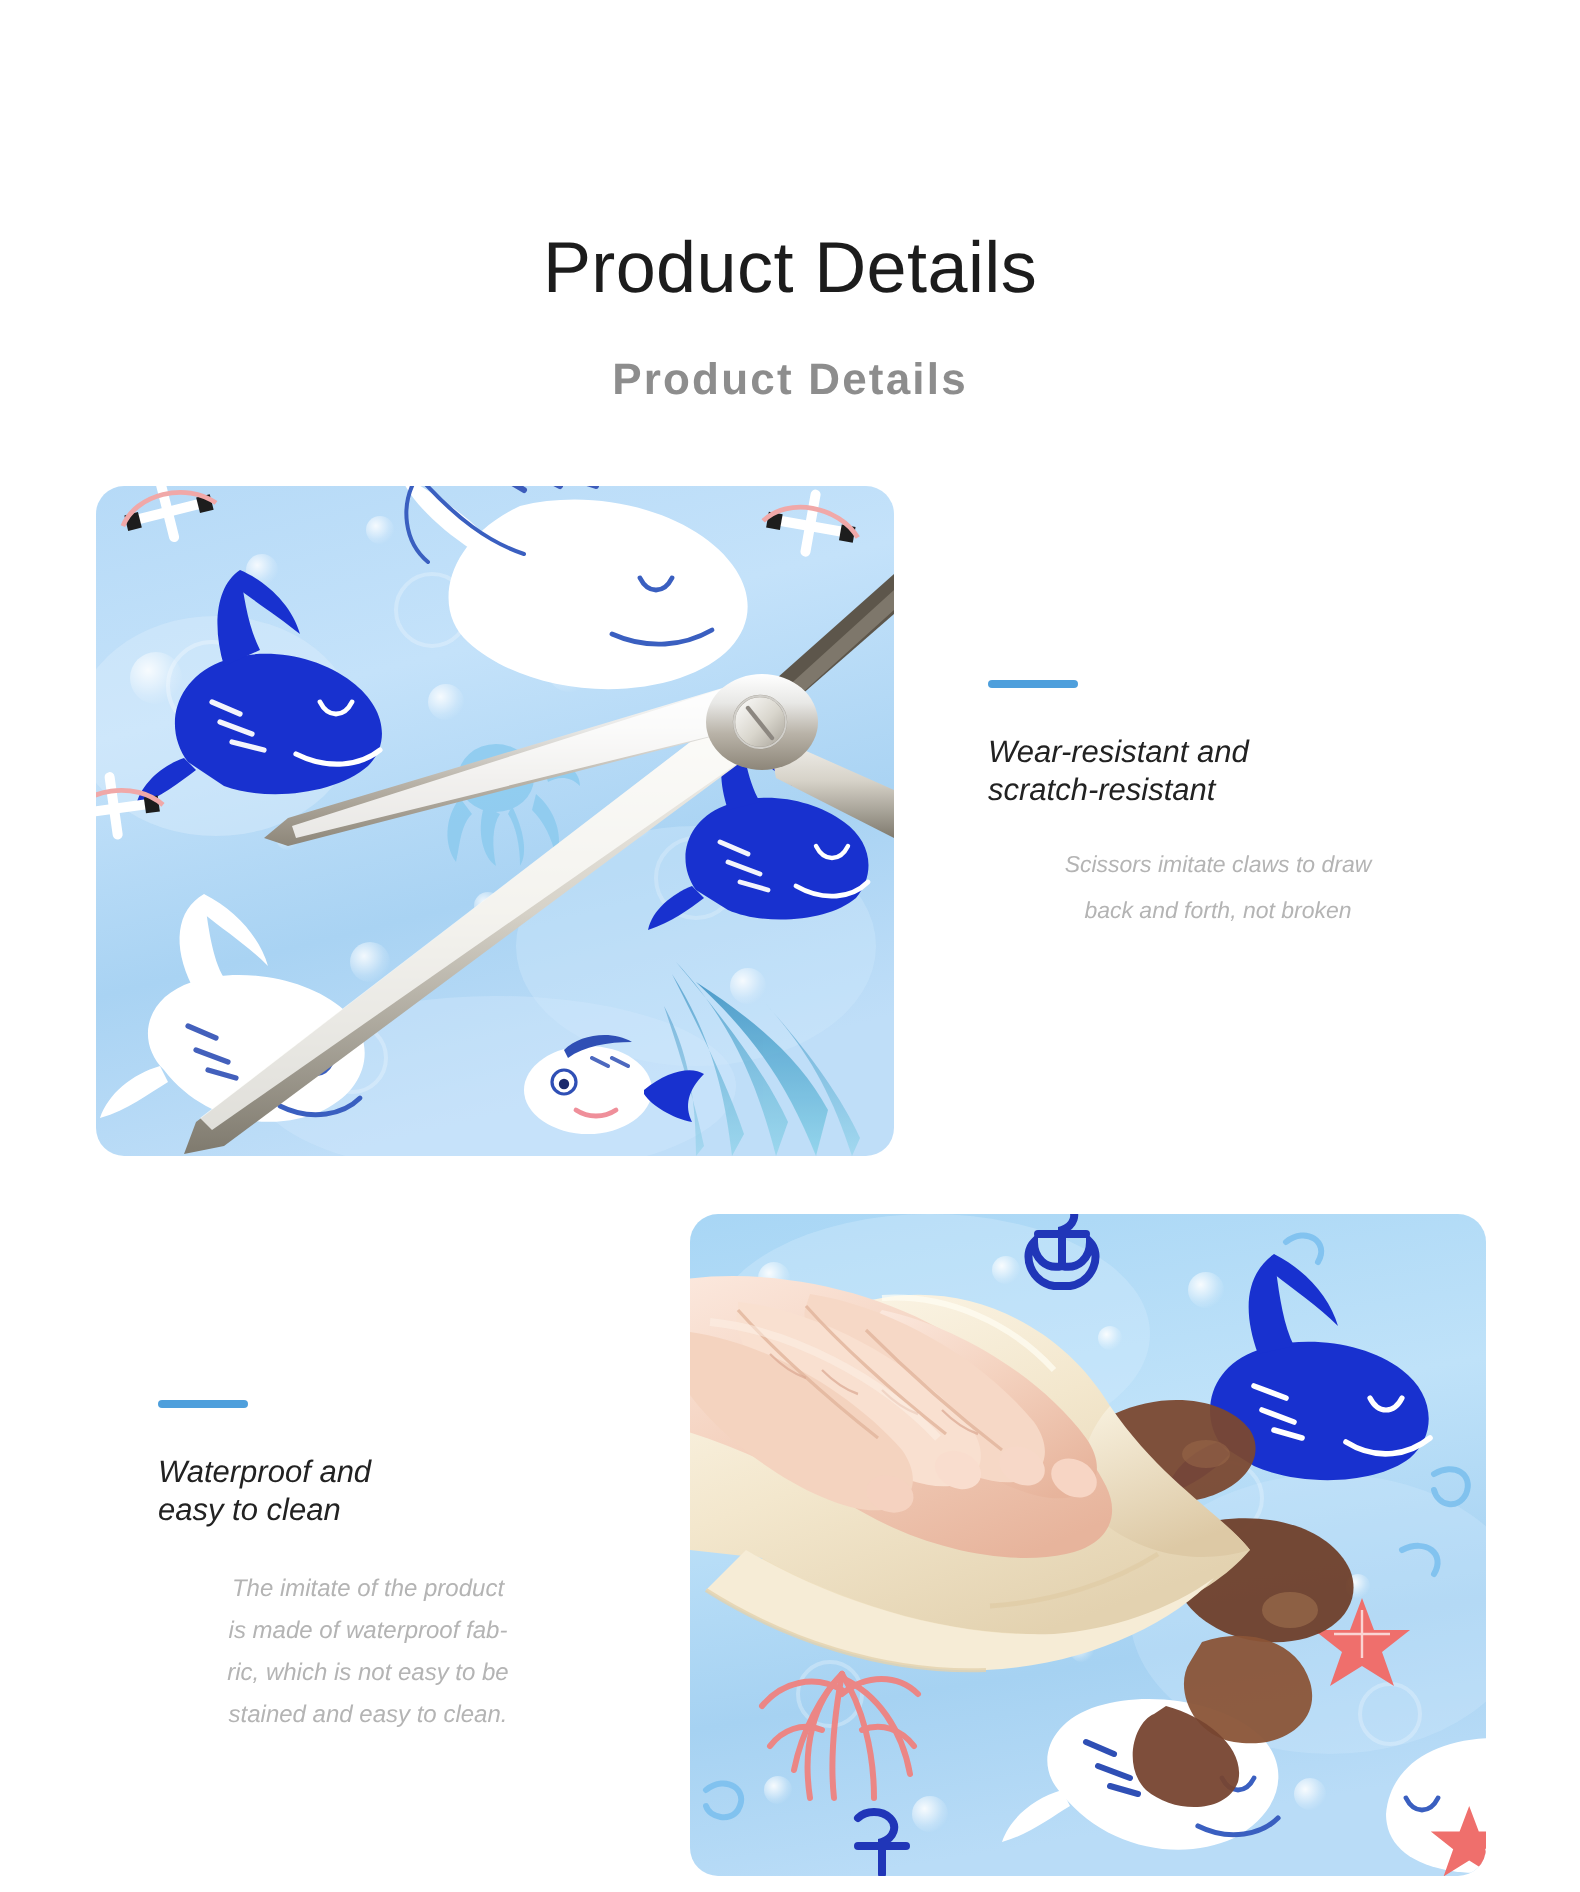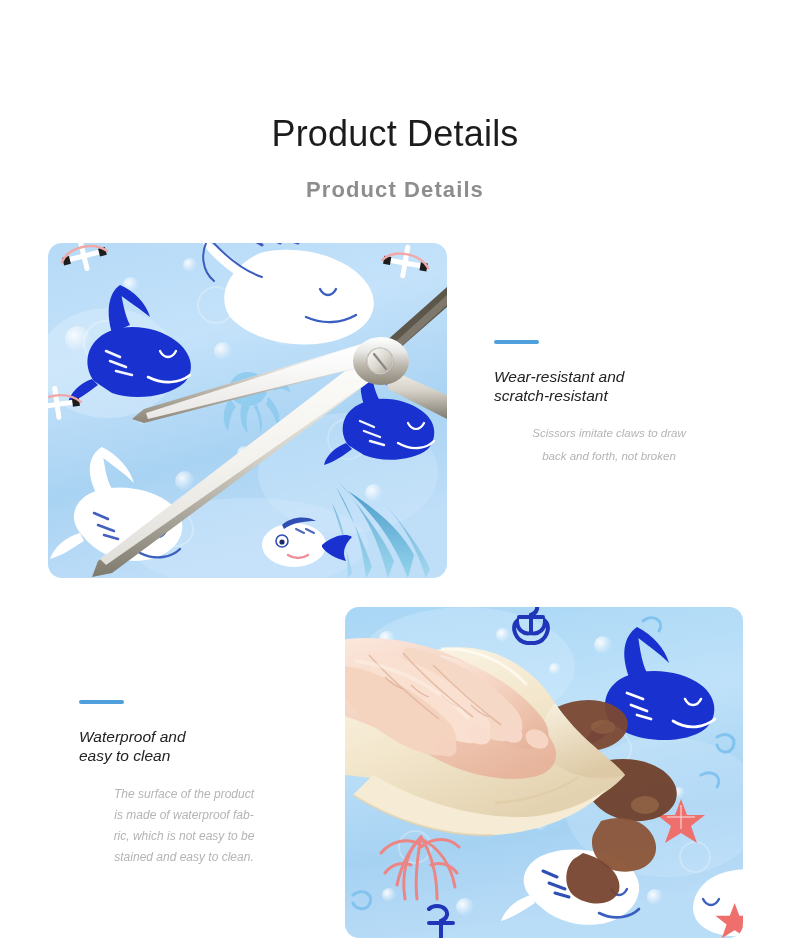--- a/index.html
+++ b/index.html
@@ -263,21 +263,21 @@
     <div class="feature-title">Wear-resistant and
 scratch-resistant</div>
     <div class="feature-body">Scissors imitate claws to draw
 back and forth, not broken</div>
   </div>
 
   <div class="feature" id="feature-water">
     <div class="accent-bar"></div>
     <div class="feature-title">Waterproof and
 easy to clean</div>
-    <div class="feature-body">The surface of the product
+    <div class="feature-body">The imitate of the product
 is made of waterproof fab-
 ric, which is not easy to be
 stained and easy to clean.</div>
   </div>
 
   <div class="photo" id="photo-wipe">
     <svg viewBox="0 0 398 331" preserveAspectRatio="none">
       <defs>
         <linearGradient id="bg2" x1="0" y1="0" x2="0.2" y2="1">
           <stop offset="0%" stop-color="#a8d6f5"></stop>

